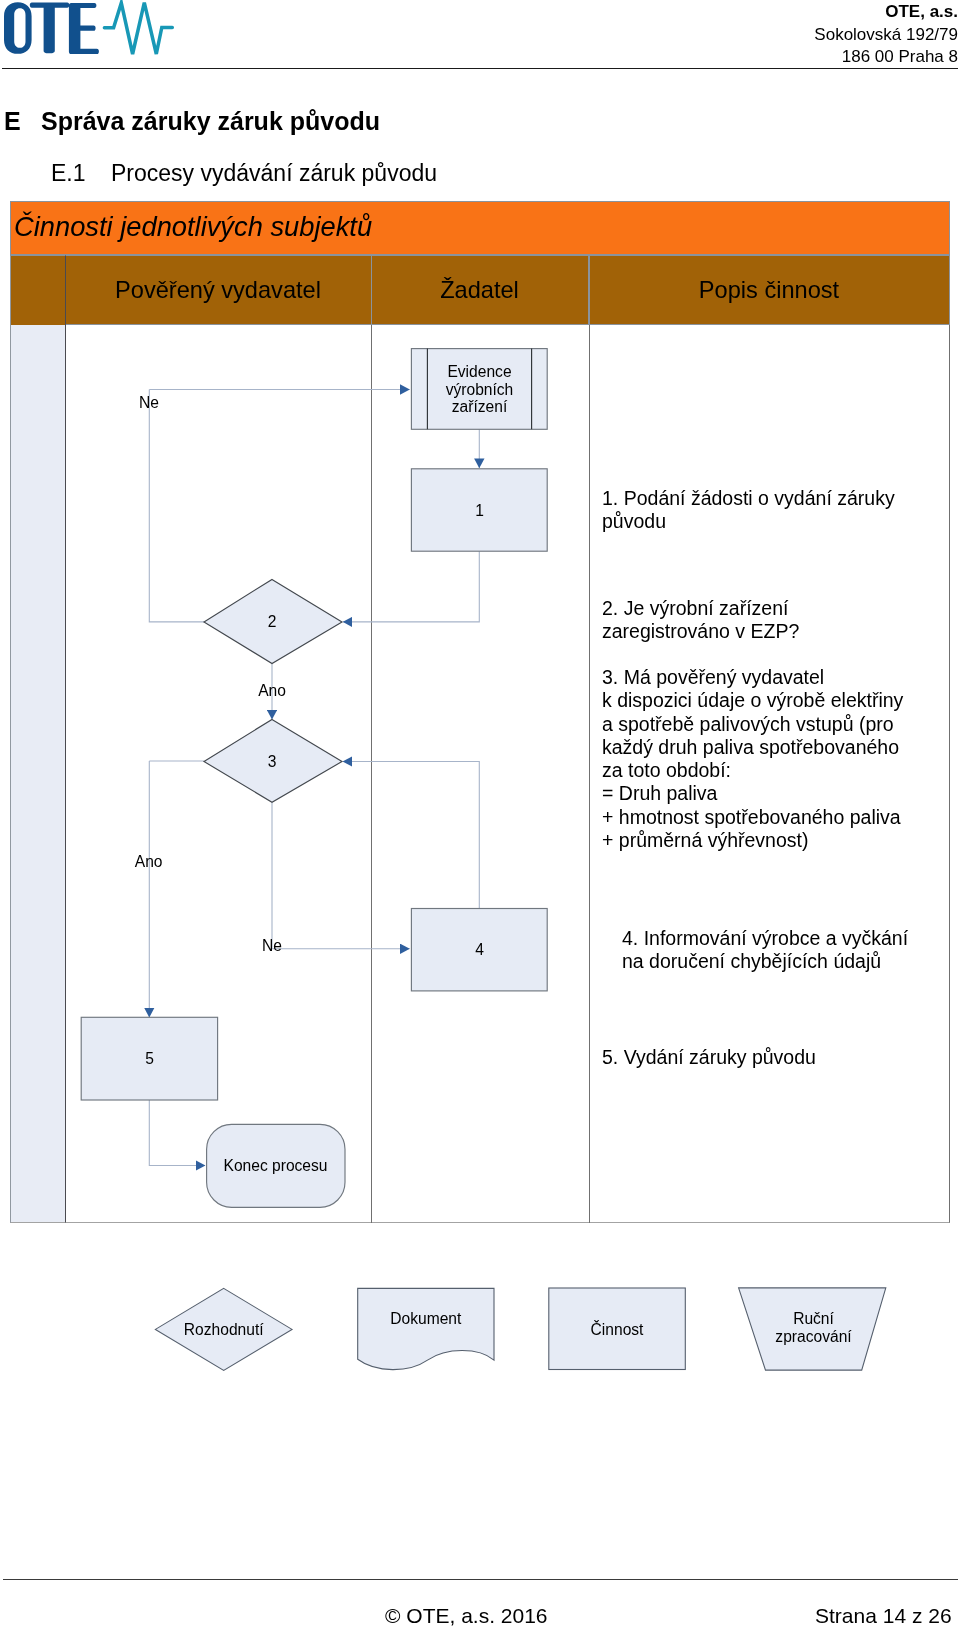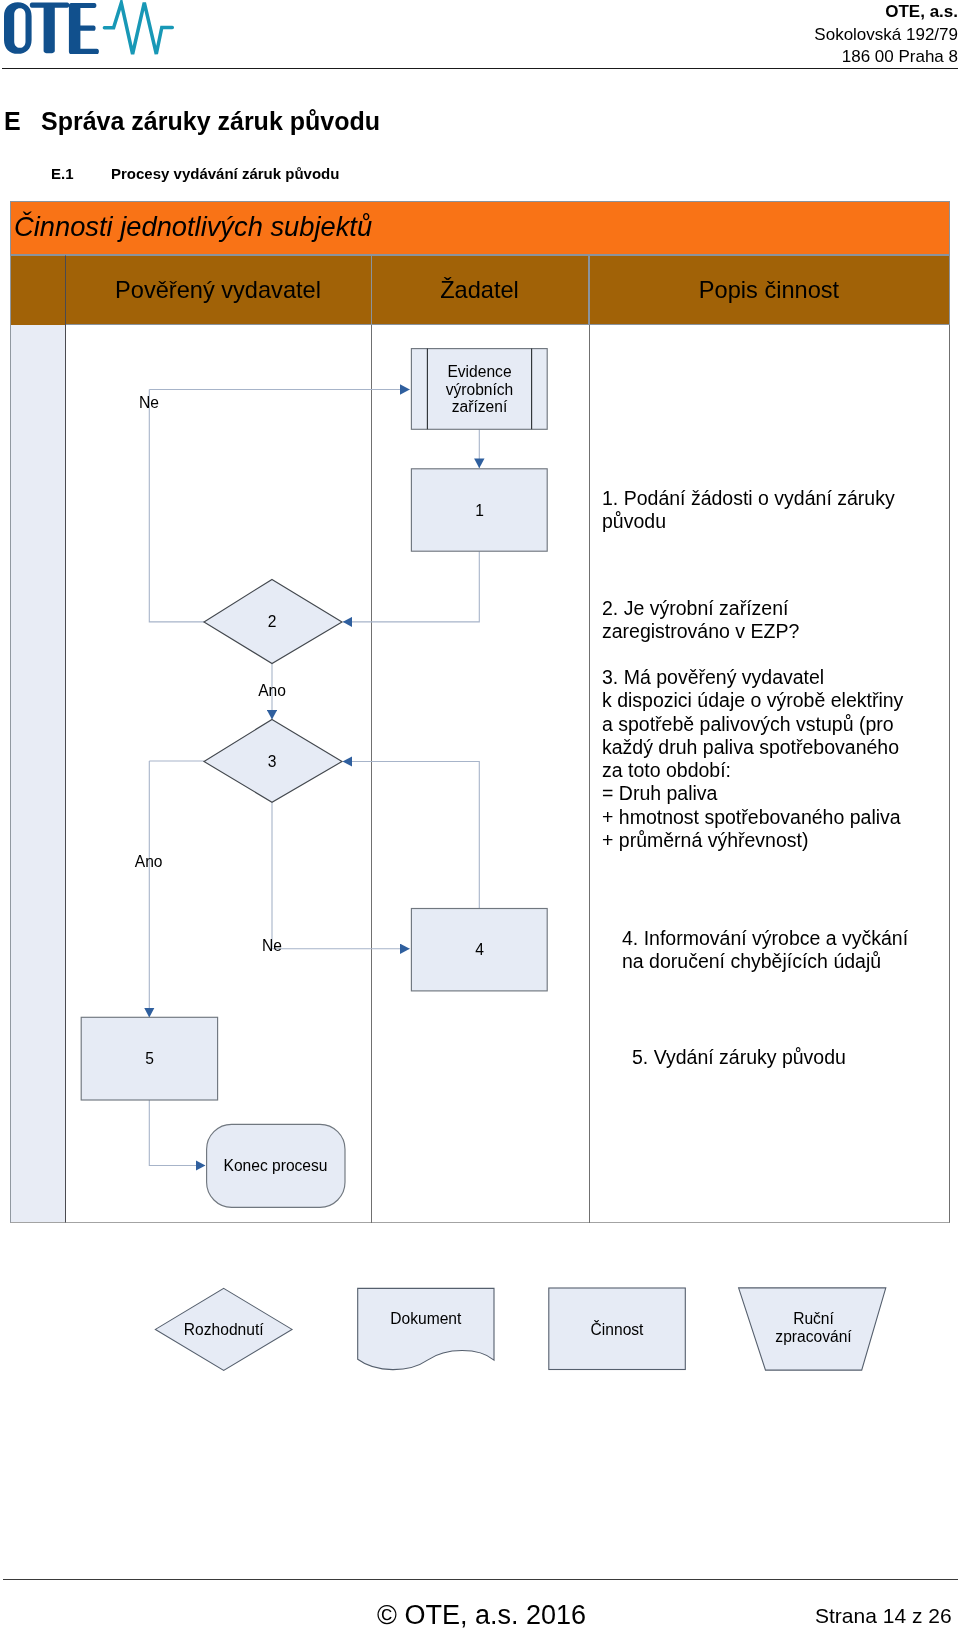--- a/index.html
+++ b/index.html
@@ -11,21 +11,21 @@
 
   
   #logo{left:0px;top:0px;width:180px;height:58px;}
   #hdr-addr{left:0;top:1px;width:958px;text-align:right;font-size:17px;line-height:22.5px;white-space:nowrap;}
   #hdr-addr .co{font-weight:bold;}
   #hdr-rule{left:2px;top:67.5px;width:956px;height:0;border-top:1.6px solid #1a1a1a;}
 
   
   #h-chapter{left:4px;top:109px;font-size:25px;font-weight:bold;line-height:25px;white-space:nowrap;}
   #h-chapter .num{display:inline-block;width:37px;}
-  #h-section{left:51px;top:163px;font-size:15px;font-weight:bold;line-height:21px;white-space:nowrap;}
+  #h-section{left:51px;top:163px;font-size:23px;font-weight:normal;line-height:21px;white-space:nowrap;}
   #h-section .num{display:inline-block;width:60px;}
 
   
   #tbl{left:9.5px;top:201.3px;width:940px;height:1022px;}
   .cap{position:absolute;left:0;top:0;width:940px;height:54px;background:#f97316;
        border:1px solid #8a939d;box-sizing:border-box;font-style:italic;}
   .cap span{position:absolute;left:3.5px;top:10.8px;font-size:27.3px;line-height:27.3px;}
   .hdrrow{position:absolute;left:0;top:54px;width:940px;height:70px;}
   .hcell{position:absolute;top:0;height:70px;background:#a16207;border:1px solid #8a939d;
          box-sizing:border-box;display:flex;align-items:center;justify-content:center;}
@@ -36,21 +36,21 @@
   .body-mid{position:absolute;left:56px;top:124px;width:884px;height:897.6px;background:#ffffff;
         border-left:none;border-right:1px solid #707070;
         border-bottom:1px solid #a3a3a3;border-top:none;box-sizing:border-box;}
   .vdiv{position:absolute;top:124px;width:0;height:897.6px;border-left:1px solid #707070;}
 
   
   .desc{position:absolute;font-size:19.5px;line-height:23.3px;white-space:pre;}
 
   
   #ftr-rule{left:3px;top:1579px;width:955px;height:0;border-top:1.4px solid #3a3a3a;}
-  #ftr-left{left:377px;top:1605px;font-size:27px;line-height:21px;}
+  #ftr-left{left:385px;top:1605px;font-size:21px;line-height:21px;}
   #ftr-right{left:815px;top:1605px;font-size:21px;line-height:21px;}
 </style>
 </head>
 <body>
 
 <div class="page">
 
   <svg class="abs" id="logo" viewBox="0 0 180 58">
     <g fill="#11508d">
       <path d="M17.8,2.3 C9.5,2.3 4.0,7.6 4.0,16.2 L4.0,39.9 C4.0,48.5 9.5,53.8 17.8,53.8 C26.1,53.8 31.6,48.5 31.6,39.9 L31.6,16.2 C31.6,7.6 26.1,2.3 17.8,2.3 Z M19.9,8.3 C23.3,8.3 25.5,10.7 25.5,14.9 L25.5,41.2 C25.5,45.4 23.3,47.8 19.9,47.8 C16.5,47.8 14.2,45.4 14.2,41.2 L14.2,14.9 C14.2,10.7 16.5,8.3 19.9,8.3 Z"></path>
@@ -156,21 +156,21 @@
   <div class="abs desc" style="left:602px;top:666px;">3. Má pověřený vydavatel
 k dispozici údaje o výrobě elektřiny
 a spotřebě palivových vstupů (pro
 každý druh paliva spotřebovaného
 za toto období:
 = Druh paliva
 + hmotnost spotřebovaného paliva
 + průměrná výhřevnost)</div>
   <div class="abs desc" style="left:602px;top:927px;margin-left:20px;">4. Informování výrobce a vyčkání
 na doručení chybějících údajů</div>
-  <div class="abs desc" style="left:602px;top:1046px;margin-left:30px;">5. Vydání záruky původu</div>
+  <div class="abs desc" style="left:602px;top:1046px;">5. Vydání záruky původu</div>
 
   <svg class="abs" id="legend" style="left:0;top:1270px;width:960px;height:120px;pointer-events:none;" viewBox="0 1270 960 120">
     <g stroke="#555f6d" stroke-width="1.1" fill="#e6ebf5">
       <path d="M223.7,1288.4 L292,1329.4 L223.7,1370.4 L155.4,1329.4 Z"></path>
       <path d="M357.7,1288.4 L494,1288.4 L494,1360.1 C 479,1347.3 446,1347.3 427.5,1360.1 C 409,1372.9 376,1372.9 357.7,1359.3 Z"></path>
       <rect x="548.8" y="1288" width="136.5" height="81.5"></rect>
       <path d="M738.6,1287.9 L885.8,1287.9 L861.7,1370.1 L765.5,1370.1 Z"></path>
     </g>
     <g font-family="Liberation Sans, sans-serif" font-size="15.6" fill="#000" text-anchor="middle">
       <text x="223.7" y="1335">Rozhodnutí</text>

